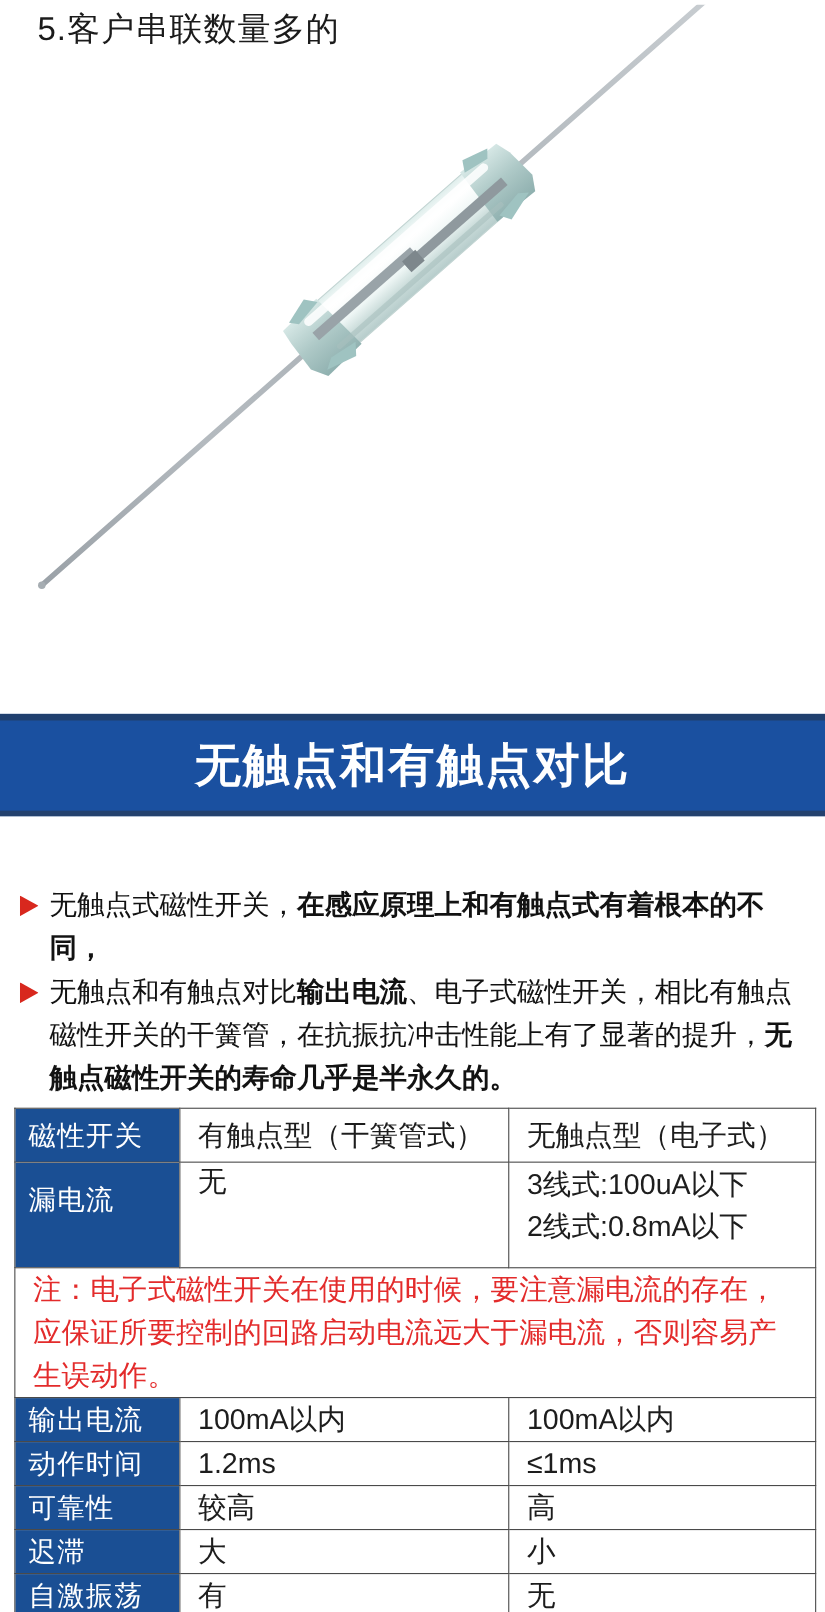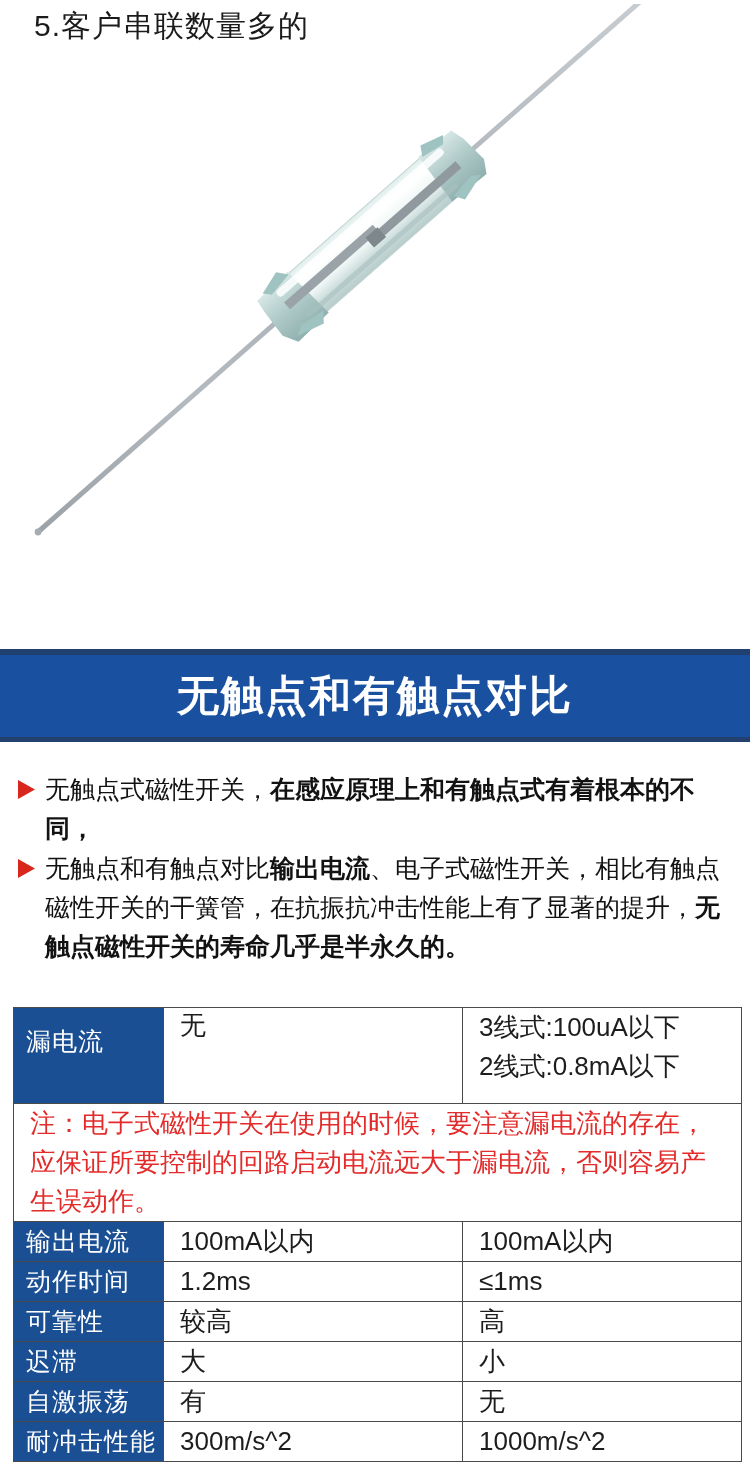--- a/index.html
+++ b/index.html
@@ -17,21 +17,21 @@
   
   .hero{position:absolute;left:0;top:0;width:750px;height:610px;}
   
   .banner{
     position:absolute;left:0;top:645px;width:750px;height:82px;
     background:#1a50a0;border-top:6px solid #20406f;border-bottom:5px solid #23416e;
     display:flex;align-items:center;justify-content:center;
   }
   .banner-title{color:#ffffff;font-size:42px;font-weight:700;letter-spacing:2px;}
   
-  .bullets{position:absolute;left:18px;top:766px;width:718px;}
+  .bullets{position:absolute;left:18px;top:800px;width:718px;}
   .bullet{
     position:relative;padding-left:27px;margin-bottom:1px;
     font-size:25px;line-height:39px;color:#121212;
   }
   .bullet .tri{
     position:absolute;left:0;top:10px;width:17px;height:19px;
     background:#d8281e;clip-path:polygon(0 0,100% 50%,0 100%);
   }
   .bullet b{font-weight:700;}
   
@@ -127,20 +127,25 @@
     </div>
   </div>
 
   <table class="cmp-table">
     <colgroup>
         <col style="width:150px">
         <col style="width:299px">
         <col style="width:279px">
       </colgroup>
     <tbody>
+      <tr class="r-head">
+        <td class="lbl">磁性开关</td>
+        <td class="val">有触点型（干簧管式）</td>
+        <td class="val">无触点型（电子式）</td>
+      </tr>
       <tr class="r-leak">
         <td class="lbl">漏电流</td>
         <td class="val">无</td>
         <td class="val pre">3线式:100uA以下
 2线式:0.8mA以下</td>
       </tr>
       <tr class="r-note">
         <td colspan="3">注：电子式磁性开关在使用的时候，要注意漏电流的存在，应保证所要控制的回路启动电流远大于漏电流，否则容易产生误动作。</td>
       </tr>
       <tr class="r-std">

